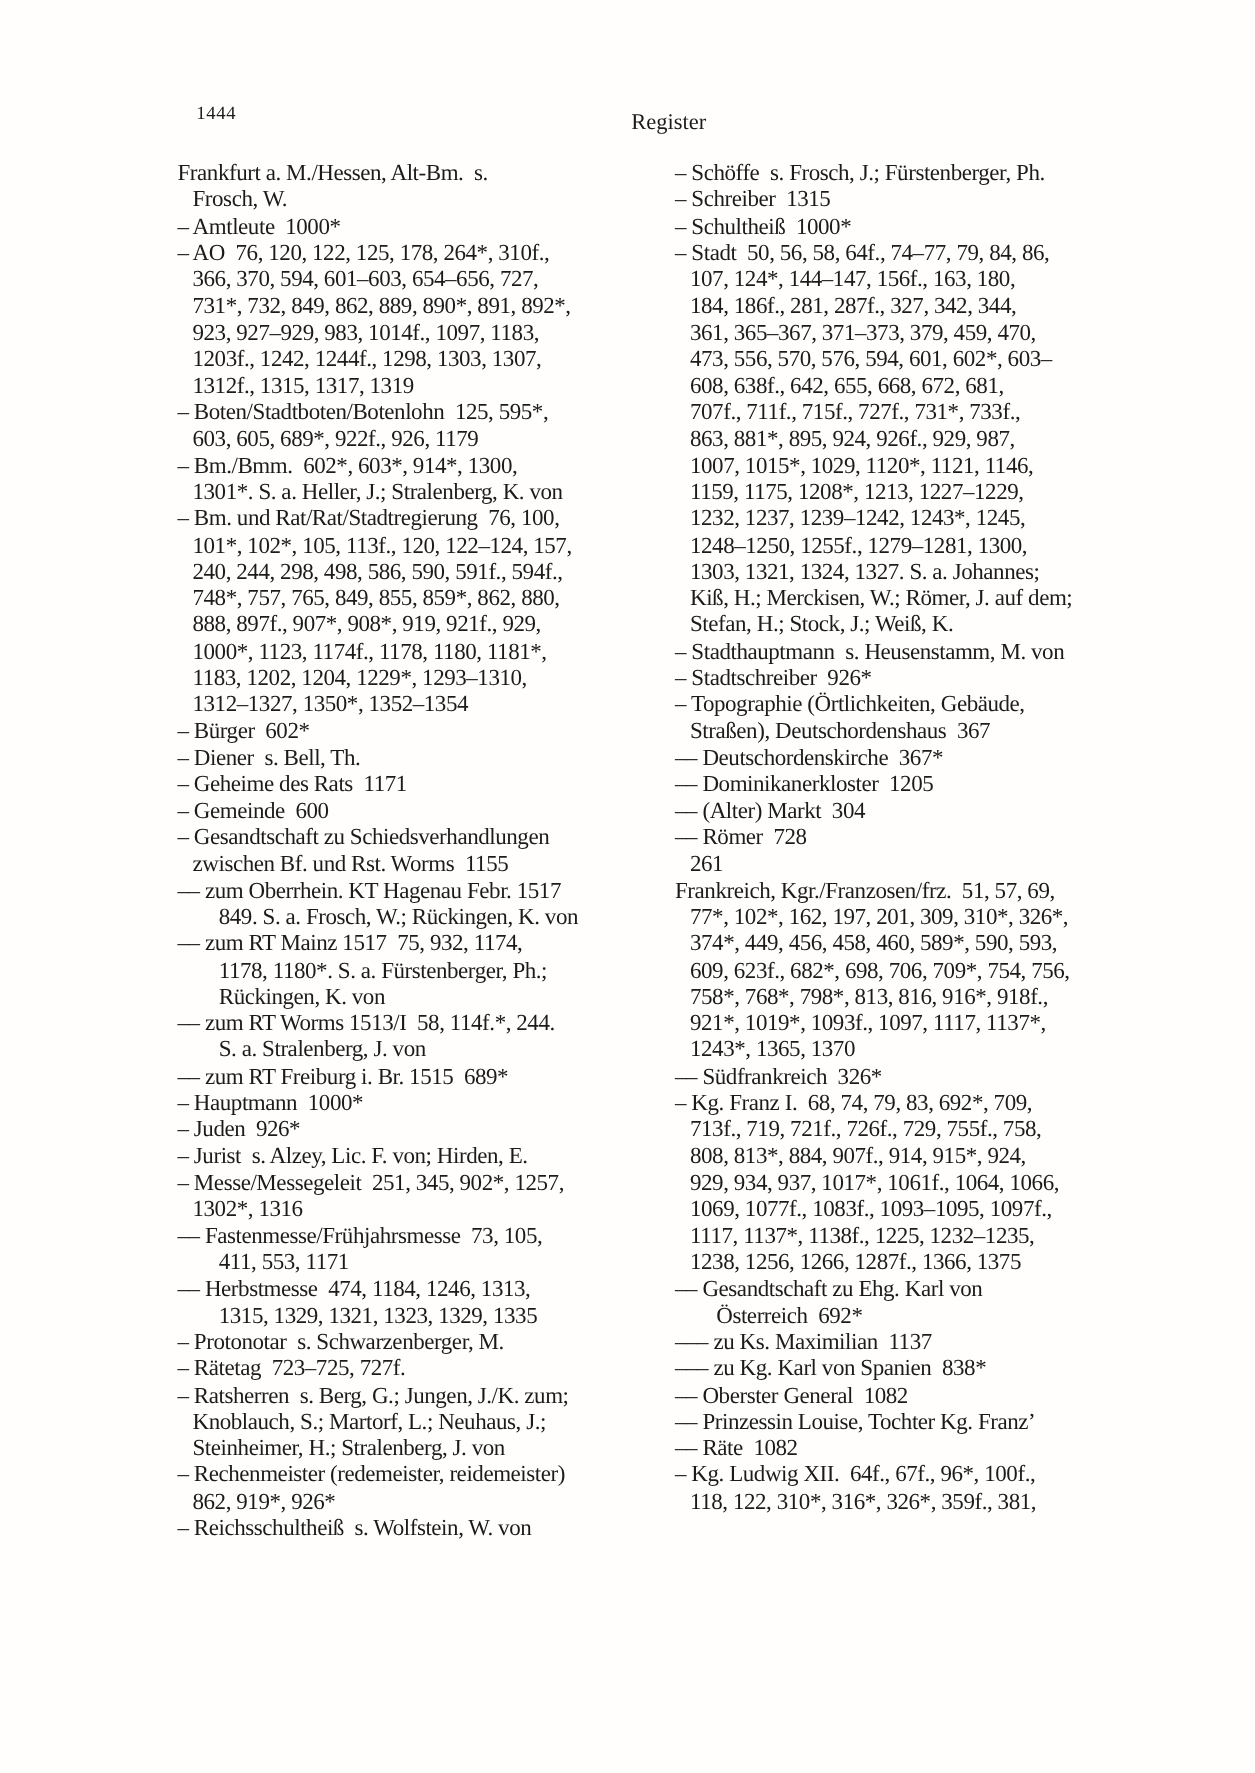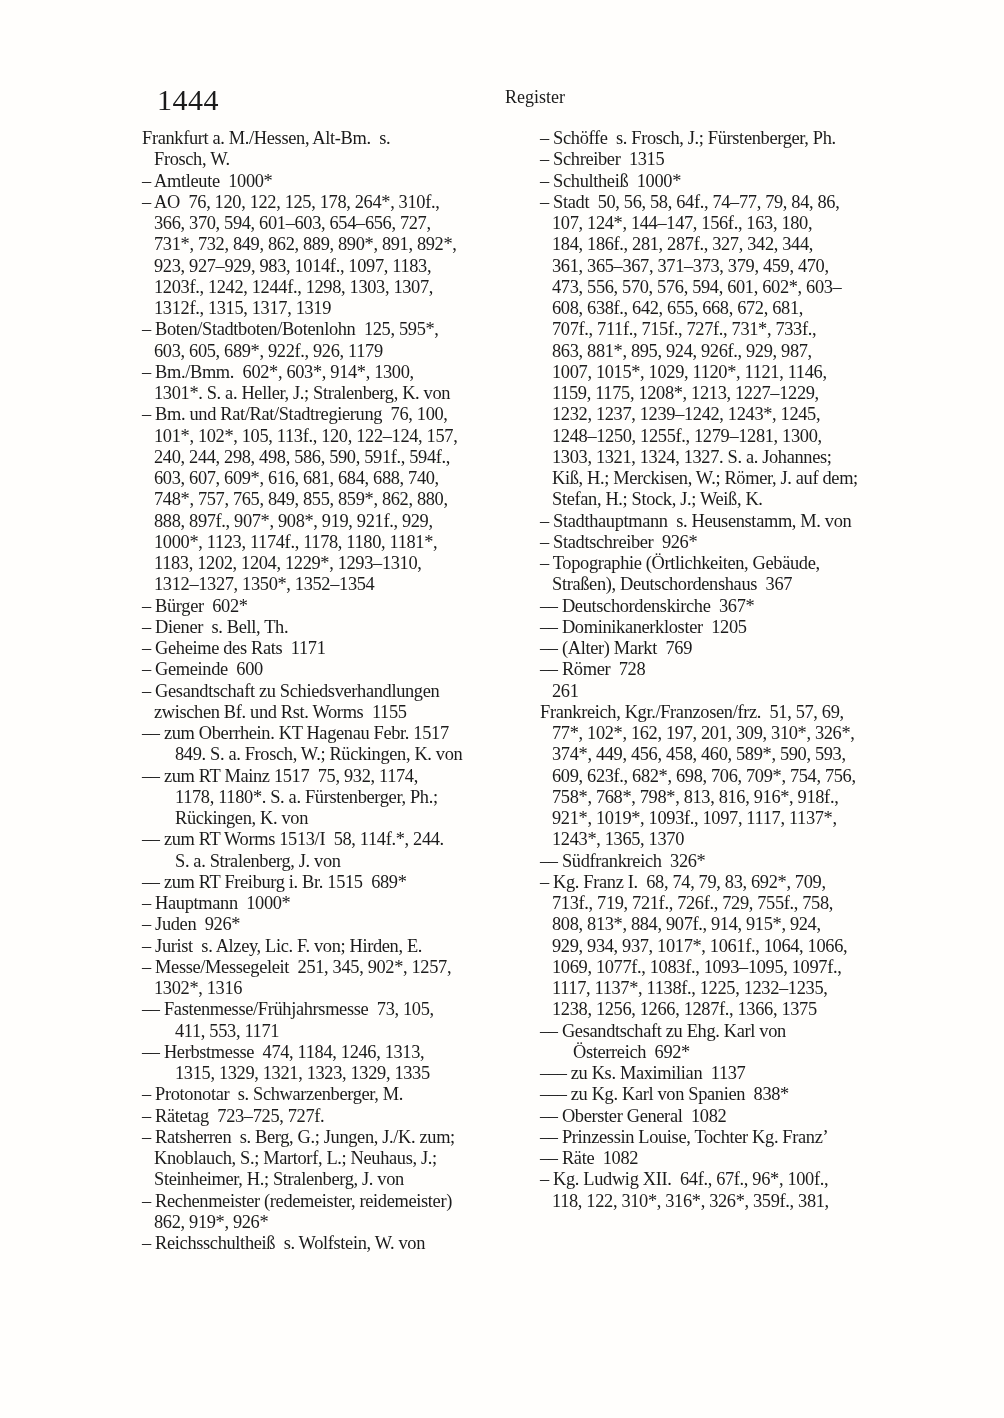--- a/index.html
+++ b/index.html
@@ -20,21 +20,21 @@
     position: absolute;
     top: 83px;
     left: 157px;
     width: 756px;
     height: 30px;
   }
   .page-number {
     position: absolute;
     left: 0;
     top: 0;
-    font-size: 30px;
+    font-size: 15px;
     letter-spacing: 0.5px;
     text-align: right;
   }
   .page-title {
     position: absolute;
     left: 0;
     top: 4px;
     width: 100%;
     text-align: center;
     font-size: 18px;
@@ -80,21 +80,20 @@
         <div class="line i1">923, 927–929, 983, 1014f., 1097, 1183,</div>
         <div class="line i1">1203f., 1242, 1244f., 1298, 1303, 1307,</div>
         <div class="line i1">1312f., 1315, 1317, 1319</div>
         <div class="line i0">– Boten/Stadtboten/Botenlohn  125, 595*,</div>
         <div class="line i1">603, 605, 689*, 922f., 926, 1179</div>
         <div class="line i0">– Bm./Bmm.  602*, 603*, 914*, 1300,</div>
         <div class="line i1">1301*. S. a. Heller, J.; Stralenberg, K. von</div>
         <div class="line i0">– Bm. und Rat/Rat/Stadtregierung  76, 100,</div>
         <div class="line i1">101*, 102*, 105, 113f., 120, 122–124, 157,</div>
         <div class="line i1">240, 244, 298, 498, 586, 590, 591f., 594f.,</div>
-        <div class="line i1">603, 607, 609*, 616, 681, 684, 688, 740,</div>
         <div class="line i1">748*, 757, 765, 849, 855, 859*, 862, 880,</div>
         <div class="line i1">888, 897f., 907*, 908*, 919, 921f., 929,</div>
         <div class="line i1">1000*, 1123, 1174f., 1178, 1180, 1181*,</div>
         <div class="line i1">1183, 1202, 1204, 1229*, 1293–1310,</div>
         <div class="line i1">1312–1327, 1350*, 1352–1354</div>
         <div class="line i0">– Bürger  602*</div>
         <div class="line i0">– Diener  s. Bell, Th.</div>
         <div class="line i0">– Geheime des Rats  1171</div>
         <div class="line i0">– Gemeinde  600</div>
         <div class="line i0">– Gesandtschaft zu Schiedsverhandlungen</div>
@@ -143,21 +142,21 @@
         <div class="line i1">1248–1250, 1255f., 1279–1281, 1300,</div>
         <div class="line i1">1303, 1321, 1324, 1327. S. a. Johannes;</div>
         <div class="line i1">Kiß, H.; Merckisen, W.; Römer, J. auf dem;</div>
         <div class="line i1">Stefan, H.; Stock, J.; Weiß, K.</div>
         <div class="line i0">– Stadthauptmann  s. Heusenstamm, M. von</div>
         <div class="line i0">– Stadtschreiber  926*</div>
         <div class="line i0">– Topographie (Örtlichkeiten, Gebäude,</div>
         <div class="line i1">Straßen), Deutschordenshaus  367</div>
         <div class="line i0">–– Deutschordenskirche  367*</div>
         <div class="line i0">–– Dominikanerkloster  1205</div>
-        <div class="line i0">–– (Alter) Markt  769</div>
+        <div class="line i0">–– (Alter) Markt  304</div>
         <div class="line i0">–– Römer  728</div>
         <div class="line i1">261</div>
         <div class="line i0">Frankreich, Kgr./Franzosen/frz.  51, 57, 69,</div>
         <div class="line i1">77*, 102*, 162, 197, 201, 309, 310*, 326*,</div>
         <div class="line i1">374*, 449, 456, 458, 460, 589*, 590, 593,</div>
         <div class="line i1">609, 623f., 682*, 698, 706, 709*, 754, 756,</div>
         <div class="line i1">758*, 768*, 798*, 813, 816, 916*, 918f.,</div>
         <div class="line i1">921*, 1019*, 1093f., 1097, 1117, 1137*,</div>
         <div class="line i1">1243*, 1365, 1370</div>
         <div class="line i0">–– Südfrankreich  326*</div>

